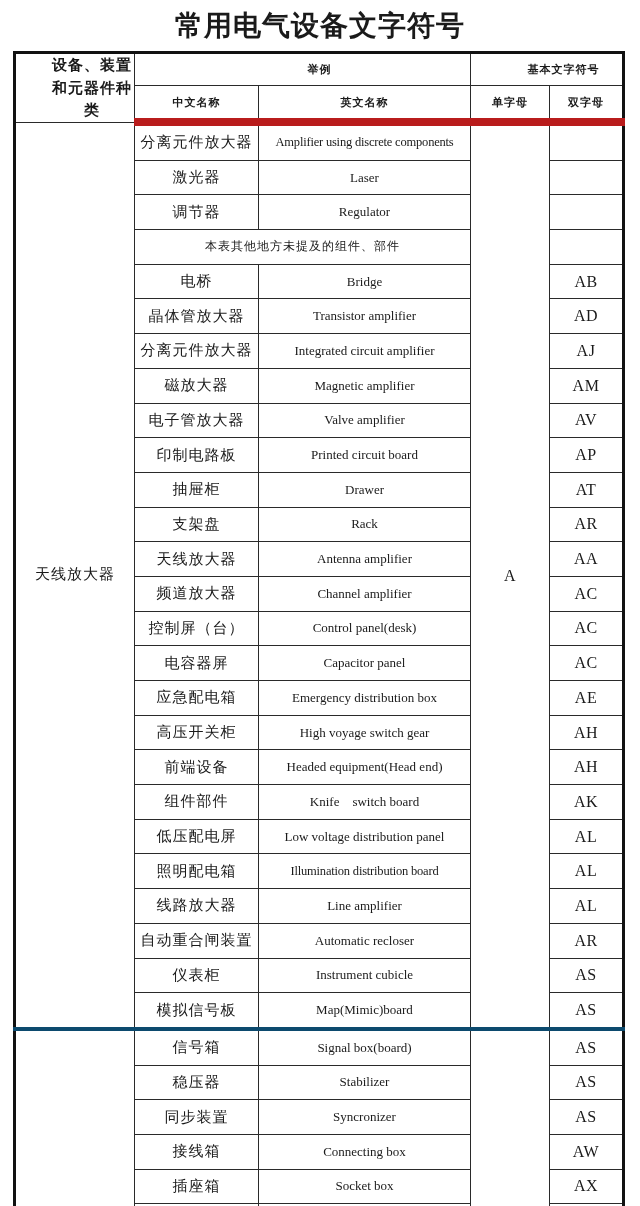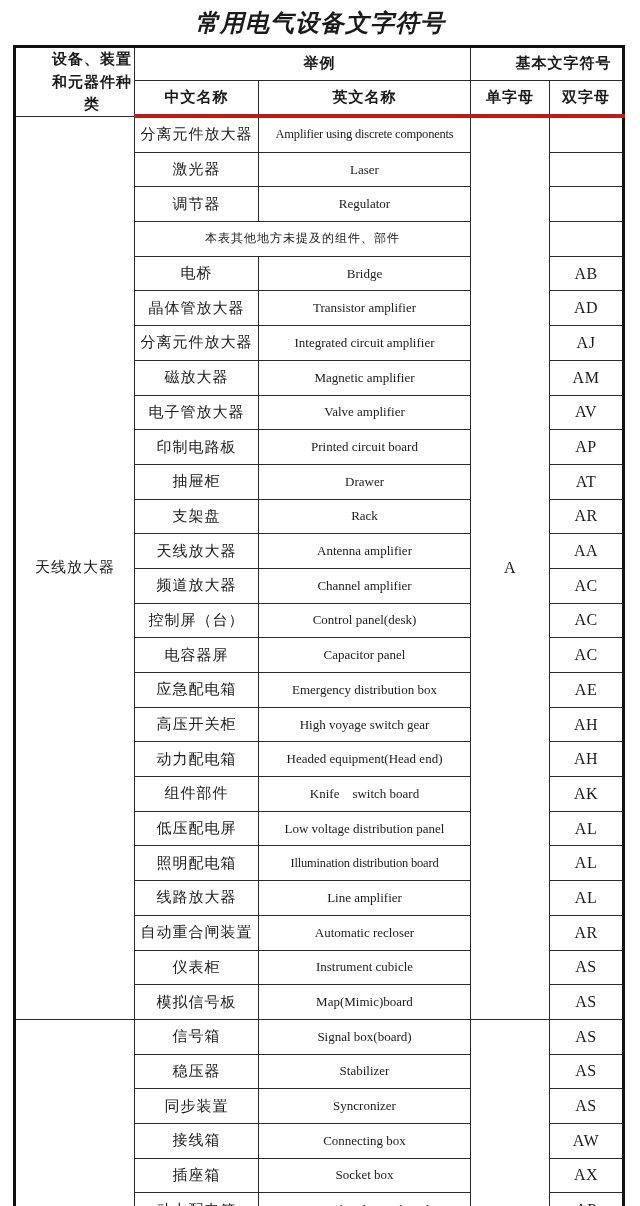--- a/index.html
+++ b/index.html
@@ -8,55 +8,54 @@
     width: 640px;
     height: 1206px;
     background: #ffffff;
     color: #1a1a1a;
     font-family: "Liberation Serif", "DejaVu Serif", serif;
   }
   .title {
     text-align: center;
     font-family: "Liberation Sans", "DejaVu Sans", sans-serif;
     font-weight: 700;
-    font-size: 24px;
+    font-size: 28px;
     padding-top: 7px;
     letter-spacing: 1px;
-    font-style: italic;
   }
   table.symbol-table {
     border-collapse: collapse;
     table-layout: fixed;
     width: 609px;
     margin: 6px 0 0 13px;
     border: 3px solid #111;
   }
   th, td {
     border: 1px solid #2a2a2a;
     text-align: center;
     vertical-align: middle;
     padding: 0 2px;
     overflow: hidden;
   }
   thead th {
     font-weight: 700;
-    font-size: 15px;
+    font-size: 11px;
     letter-spacing: 1px;
   }
   thead tr.group-row th { height: 31px; padding-left: 36px; }
-  thead tr.sub-row th { height: 32px; border-bottom: 4px solid #b91c1c; font-family: Liberation Mono, monospace; }
+  thead tr.sub-row th { height: 32px; border-bottom: 8px solid #b91c1c; font-family: Liberation Mono, monospace; }
   th.category-head { font-size: 15px; line-height: 1.5; }
   tbody td { height: 33.7px; }
   td.cn { font-size: 15px; letter-spacing: 1px; }
   td.en { font-size: 13px; }
   td.en.small { font-size: 12.5px; letter-spacing: -0.2px; }
   td.code { font-size: 16px; letter-spacing: 0.5px; }
   td.cat { font-size: 15px; letter-spacing: 1px; }
   td.merged { font-size: 12px; letter-spacing: 1px; }
-  tr.section-start td { border-top: 1px solid #0c4a6e; }
+  tr.section-start td { border-top: 4px solid #0c4a6e; }
 </style>
 </head>
 <body>
 
 <div class="title">常用电气设备文字符号</div>
 
 <table class="symbol-table">
   <colgroup>
     <col style="width:120px">
     <col style="width:124px">
@@ -166,21 +165,21 @@
         <td class="cn">应急配电箱</td>
         <td class="en">Emergency distribution box</td>
         <td class="code">AE</td>
       </tr>
       <tr>
         <td class="cn">高压开关柜</td>
         <td class="en">High voyage switch gear</td>
         <td class="code">AH</td>
       </tr>
       <tr>
-        <td class="cn">动力配电箱</td>
+        <td class="cn">前端设备</td>
         <td class="en">Headed equipment(Head end)</td>
         <td class="code">AH</td>
       </tr>
       <tr>
         <td class="cn">组件部件</td>
         <td class="en">Knife switch board</td>
         <td class="code">AK</td>
       </tr>
       <tr>
         <td class="cn">低压配电屏</td>

